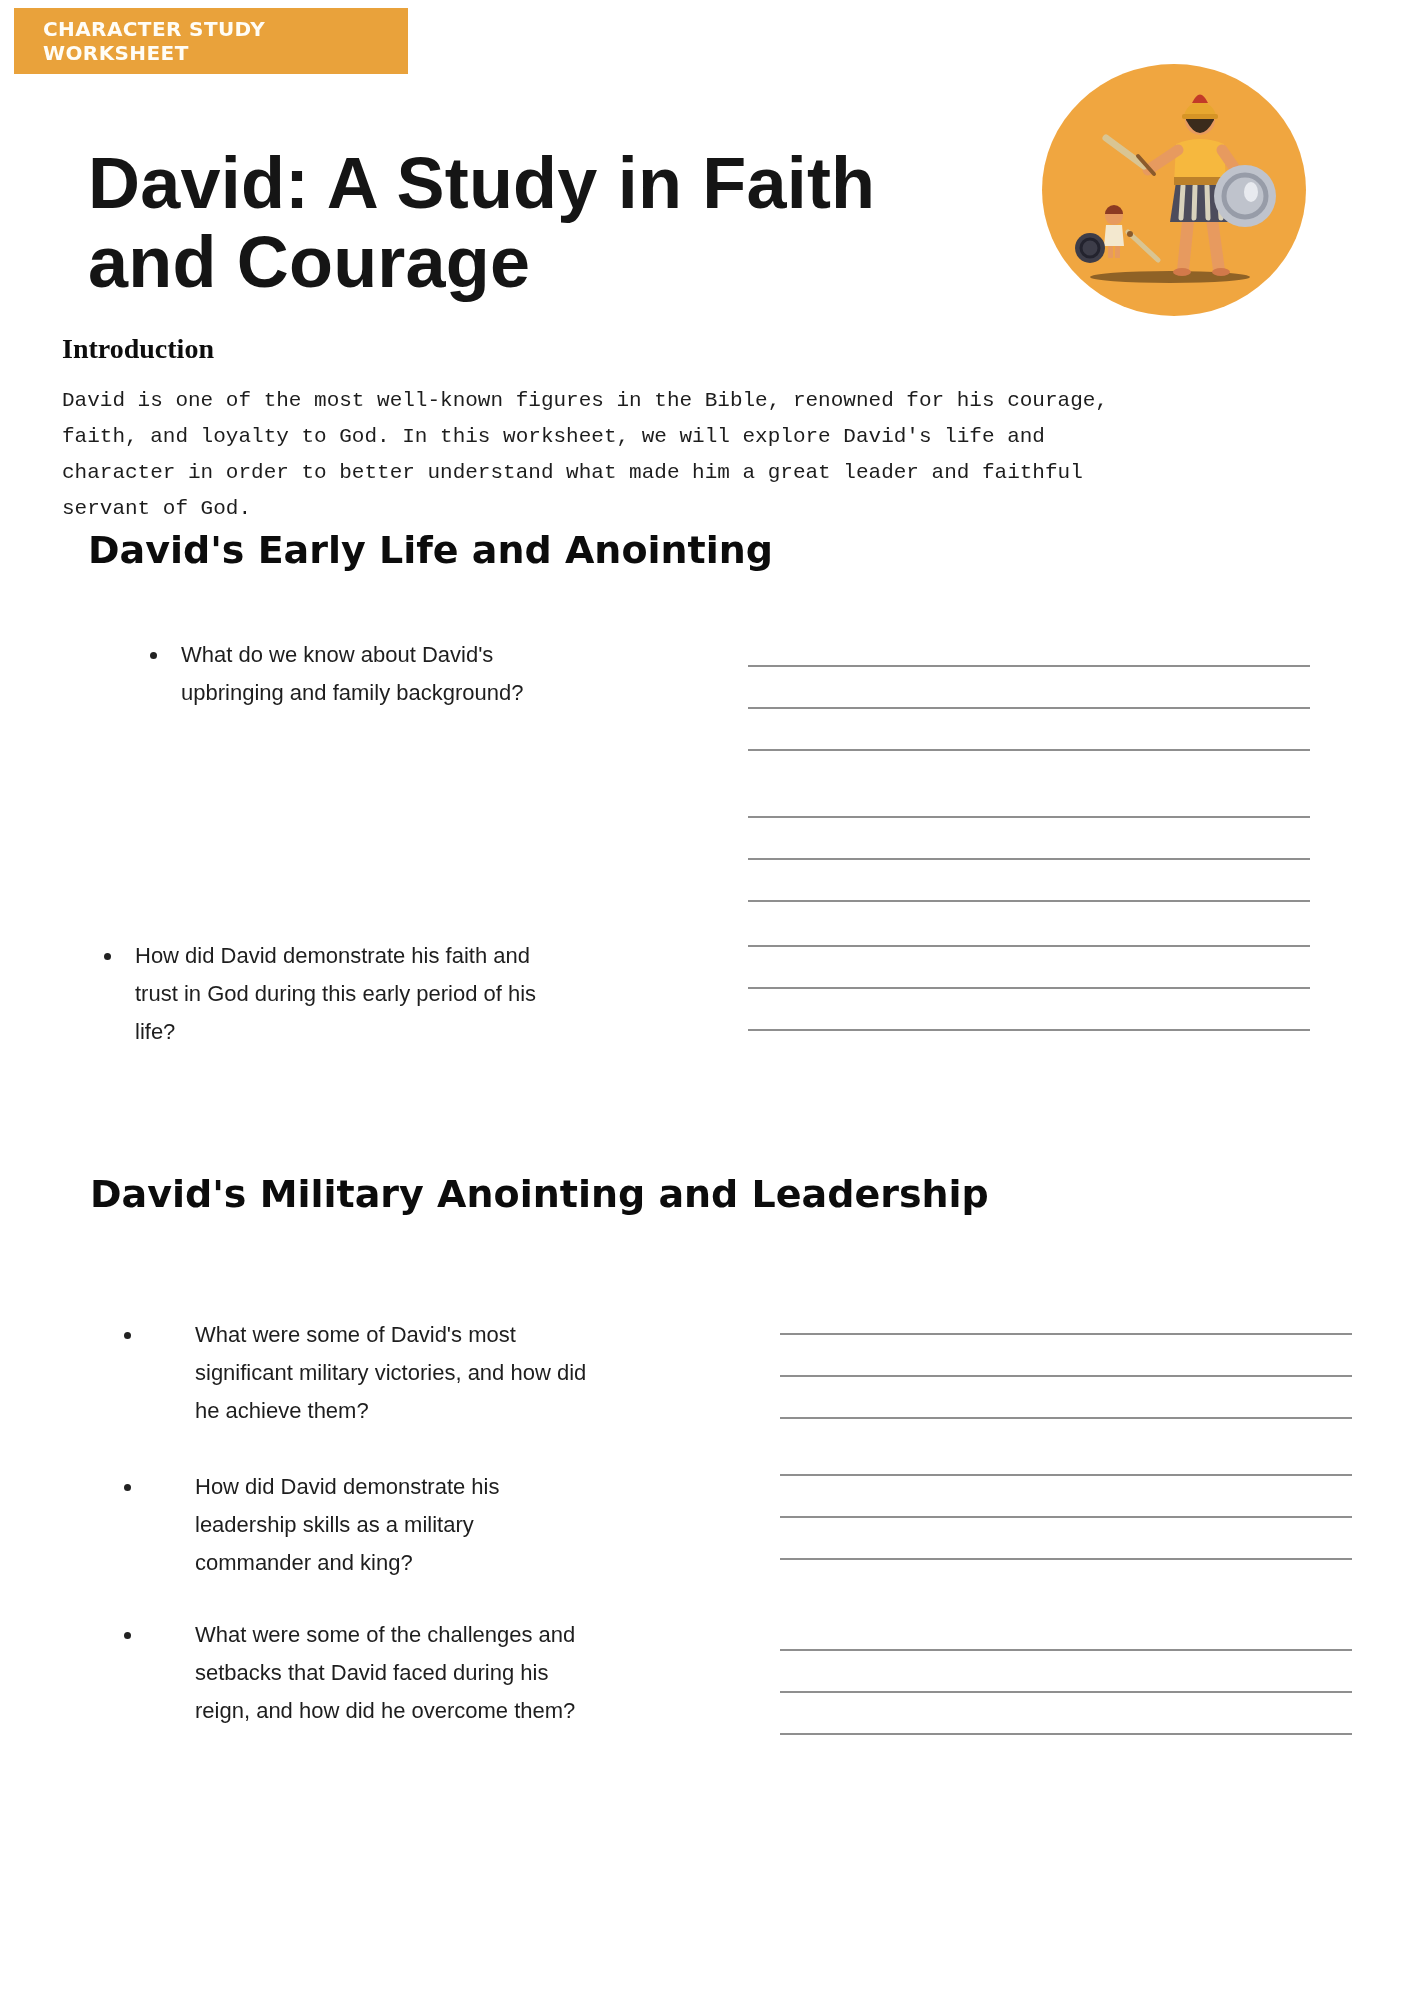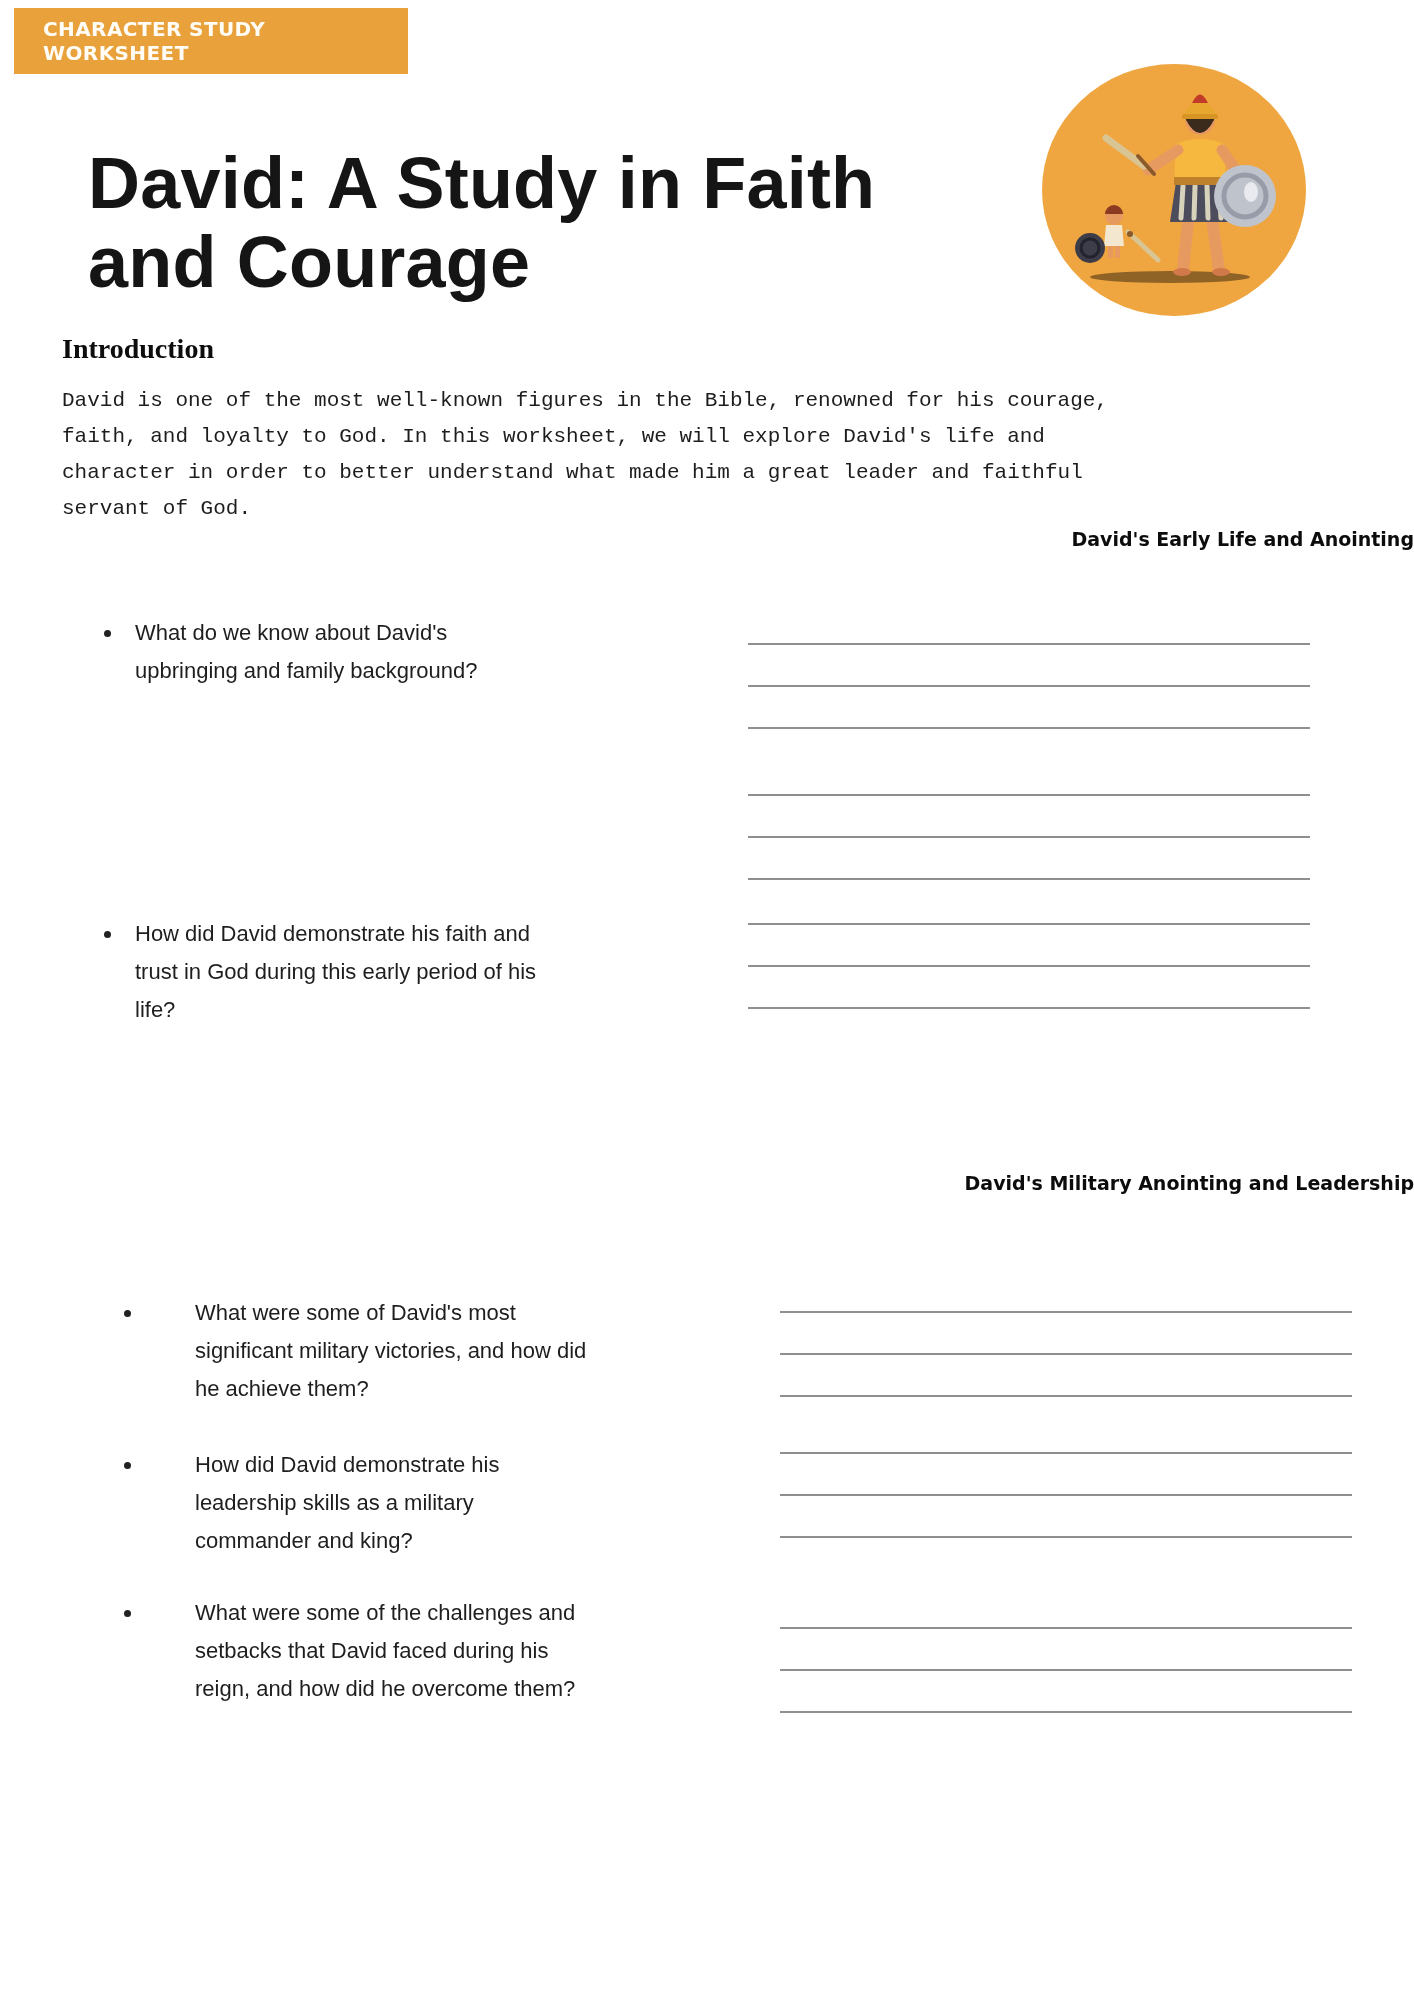--- a/index.html
+++ b/index.html
@@ -45,42 +45,42 @@
     position:absolute;left:62px;top:362px;width:1048px;
     font-size:21px;line-height:36px;color:#1d1d1d;font-family:Liberation Mono, monospace;
   }
   
   .section{position:absolute;left:0;width:1414px;}
   .section-1{top:528px;}
   .section-2{top:1172px;}
   .section h2{
     margin:0;
     font-family:"DejaVu Sans", sans-serif;
-    font-weight:800;font-size:19px;color:#0c0c0c;text-align:right;
+    font-weight:800;font-size:38px;color:#0c0c0c;
   }
   .section-1 h2{margin-left:88px;}
   .section-2 h2{margin-left:90px;}
   .qrow{display:flex;align-items:flex-start;}
   .qtext{
     display:flex;align-items:flex-start;
     font-size:22px;line-height:38px;color:#1e1e1e;
   }
   .section-1 .qtext{margin-left:104px;width:452px;}
   .section-2 .qtext{margin-left:124px;width:470px;gap:40px;}
   .bullet{
     flex:none;width:7px;height:7px;border-radius:50%;
     background:#222;margin:16px 24px 0 0;
   }
   .qlines{margin-left:auto;}
   .section-1 .qlines{width:562px;margin-right:104px;}
   .section-2 .qlines{width:572px;margin-right:62px;}
   .answer-line{height:40px;border-bottom:2px solid #8F8F8F;}
   .qlines .answer-line:first-child{height:var(--off,28px);}
   
-  .section-1 .qrow.r1{margin-top:64px;}
+  .section-1 .qrow.r1{margin-top:64px;margin-left:46px;}
   .section-1 .qrow.r2{margin-top:51px;}
   .section-1 .qrow.r3{margin-top:35px;}
   .section-2 .qrow.r1{margin-top:100px;}
   .section-2 .qrow.r2{margin-top:38px;}
   .section-2 .qrow.r3{margin-top:34px;}
 </style>
 </head>
 <body>
 
 <div class="page">

